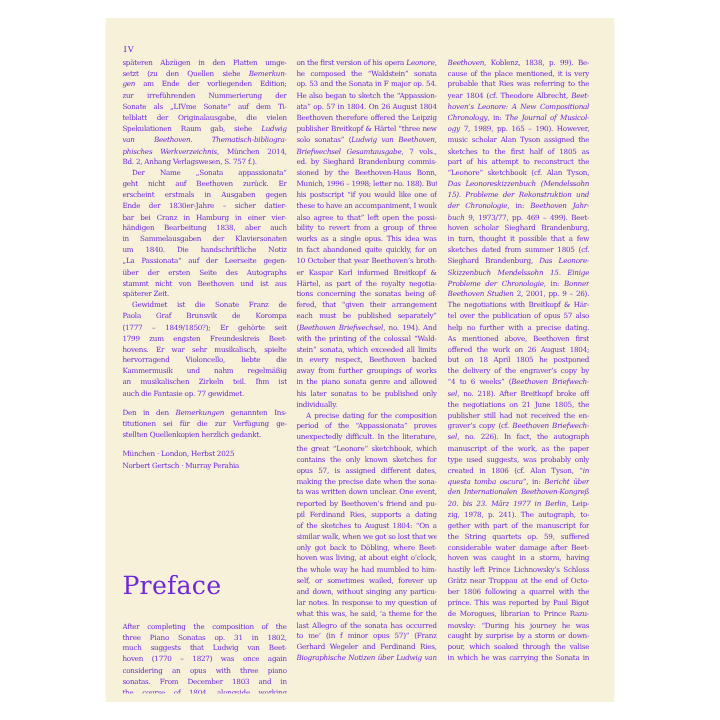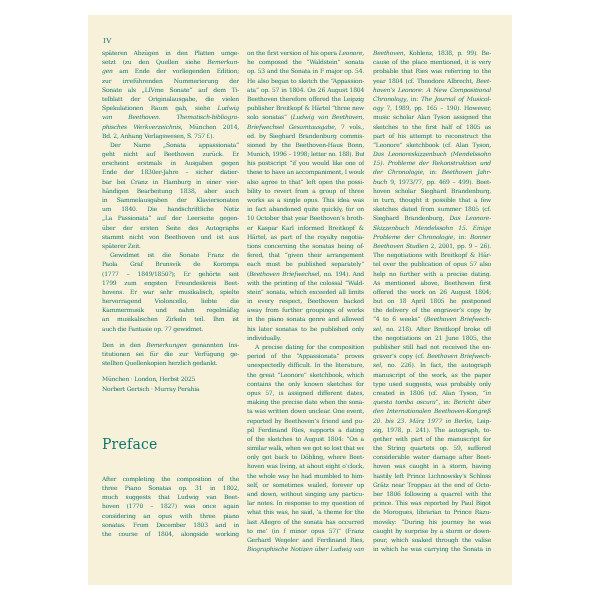--- a/index.html
+++ b/index.html
@@ -2,41 +2,41 @@
 <html><head>
 <meta charset="utf-8">
 <style>
   html,body{margin:0;padding:0;}
   body{
     width:600px;height:600px;background:#ffffff;position:relative;
     font-family:"DejaVu Serif","Liberation Serif",serif;
   }
   .page{
     position:absolute;left:88px;top:15px;width:424px;height:570px;
-    background:#f8f1da;color:#0f766e;overflow:hidden;
+    background:#f8f1da;color:#6d28d9;overflow:hidden;
   }
   .pagenum{
     position:absolute;left:15px;top:22px;font-size:7px;letter-spacing:0.6px;
   }
   .col{
     position:absolute;top:33px;font-size:6px;line-height:9.2px;
     letter-spacing:-0.2px;overflow:hidden;
   }
   .col1{left:14px;width:137px;height:530px;}
   .col2{left:159px;width:117px;height:530px;}
   .col3{left:285px;width:118px;height:530px;}
   .line{
     height:9.2px;white-space:nowrap;overflow:hidden;
     text-align:justify;text-align-last:justify;
   }
   .line.end{text-align-last:left;}
   .line.indent{padding-left:8px;}
   .line.heading{
-    font-size:14px;height:19px;line-height:19px;letter-spacing:0.2px;
-    text-align-last:left;white-space:nowrap;
+    font-size:21px;height:19px;line-height:19px;letter-spacing:0.2px;
+    text-align-last:left;white-space:nowrap;margin-top:44px;
   }
   .it{font-style:italic;}
 </style>
 </head>
 <body>
 
 <div class="page">
   <div class="pagenum">IV</div>
   <div class="col col1">
       <div class="line"><span>späteren Abzügen in den Platten umge-</span></div>

